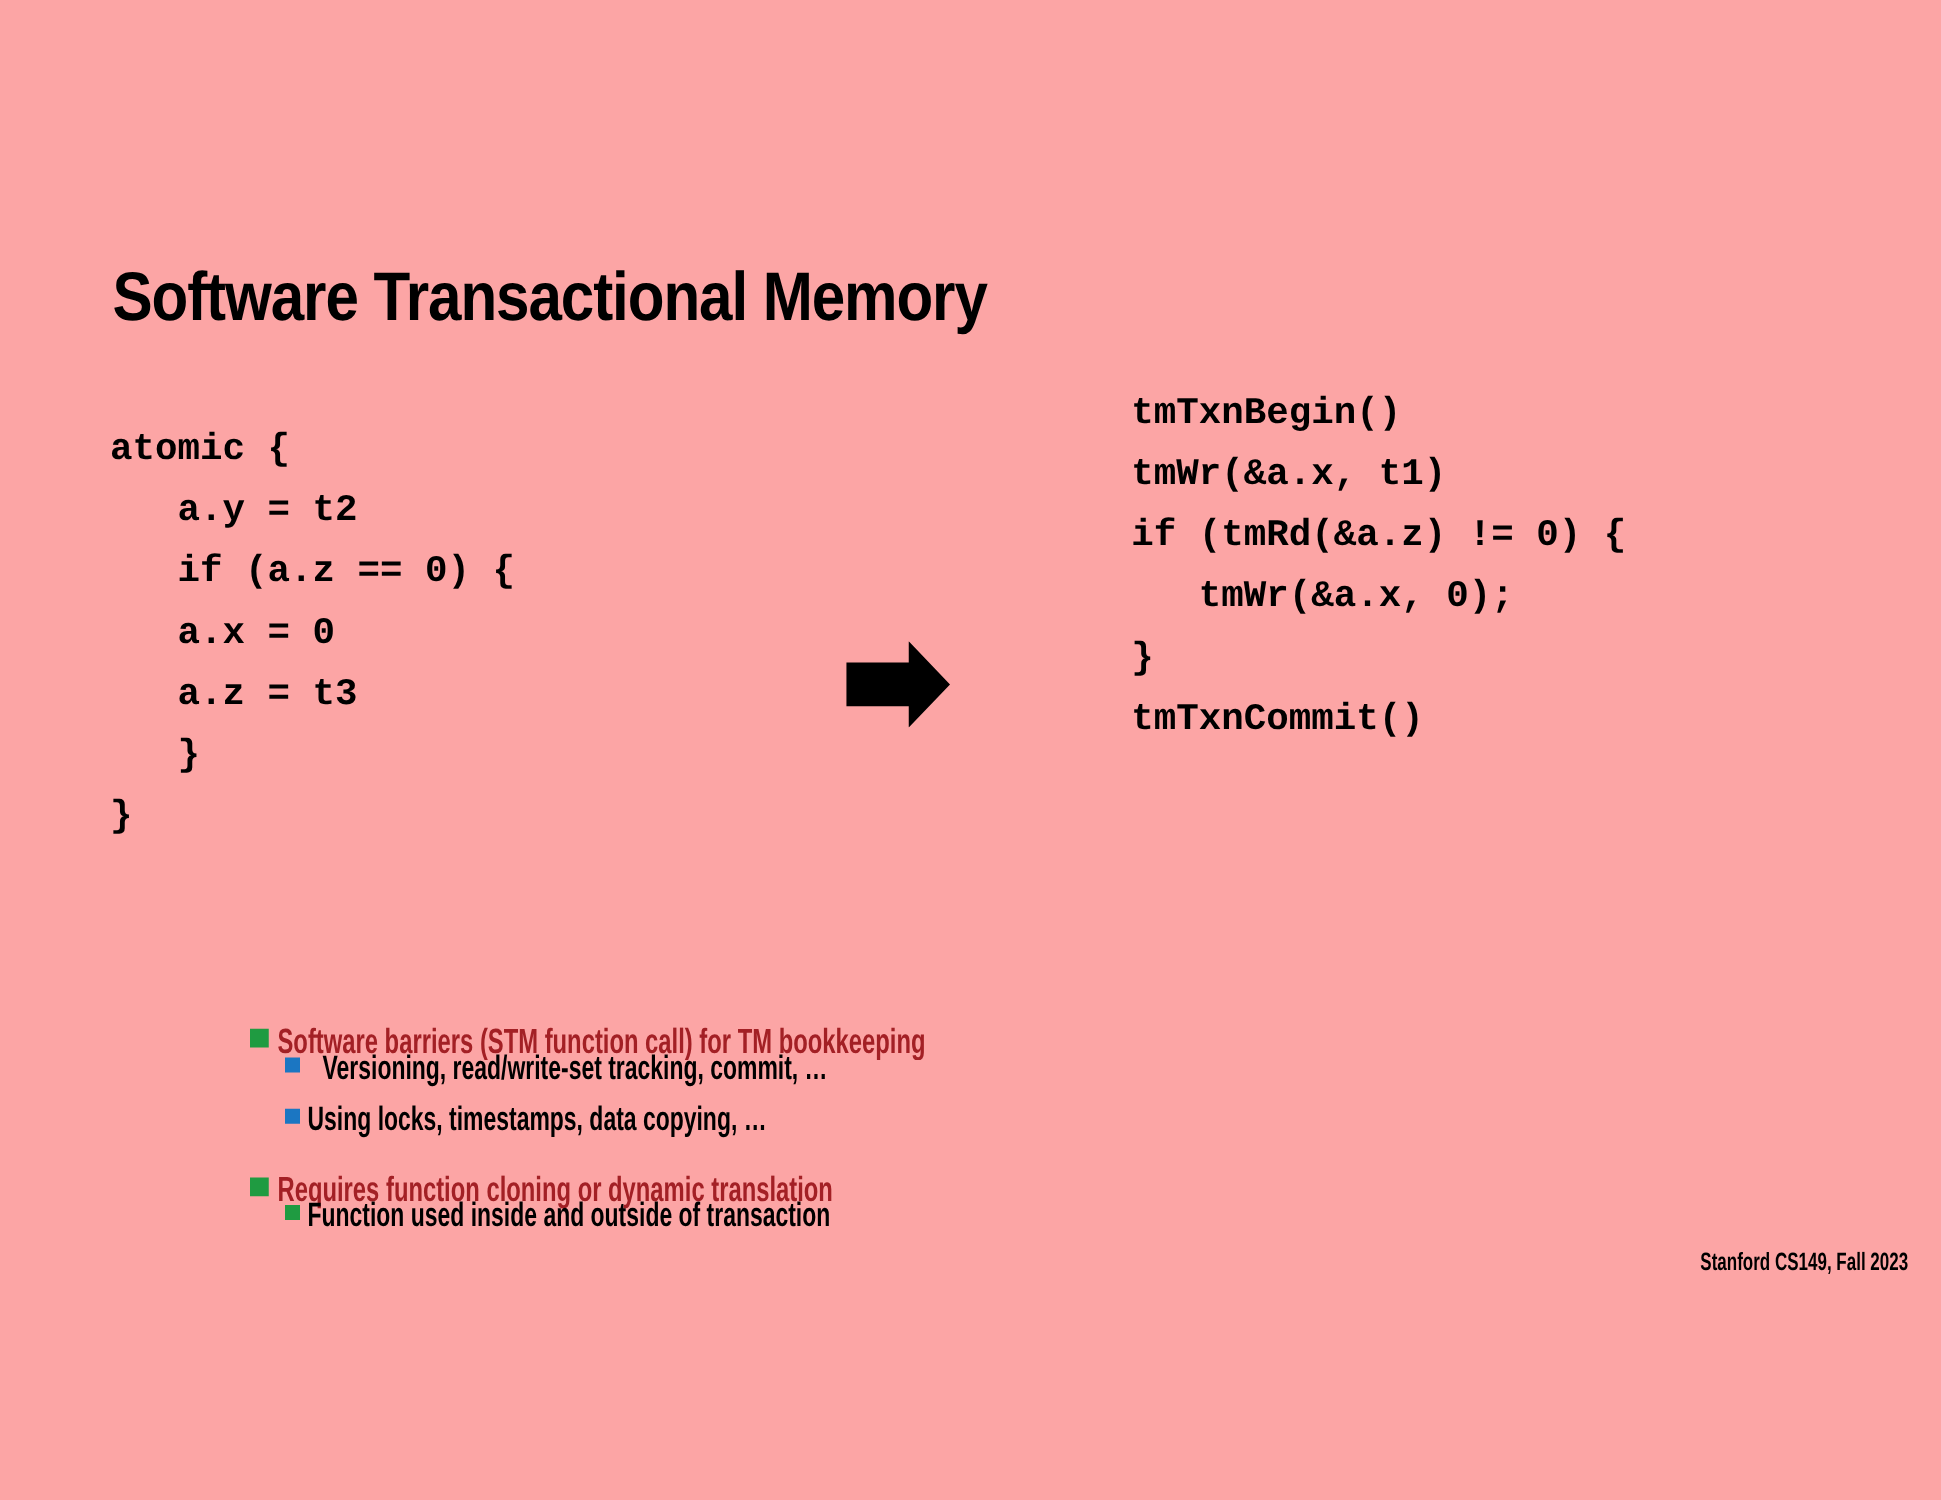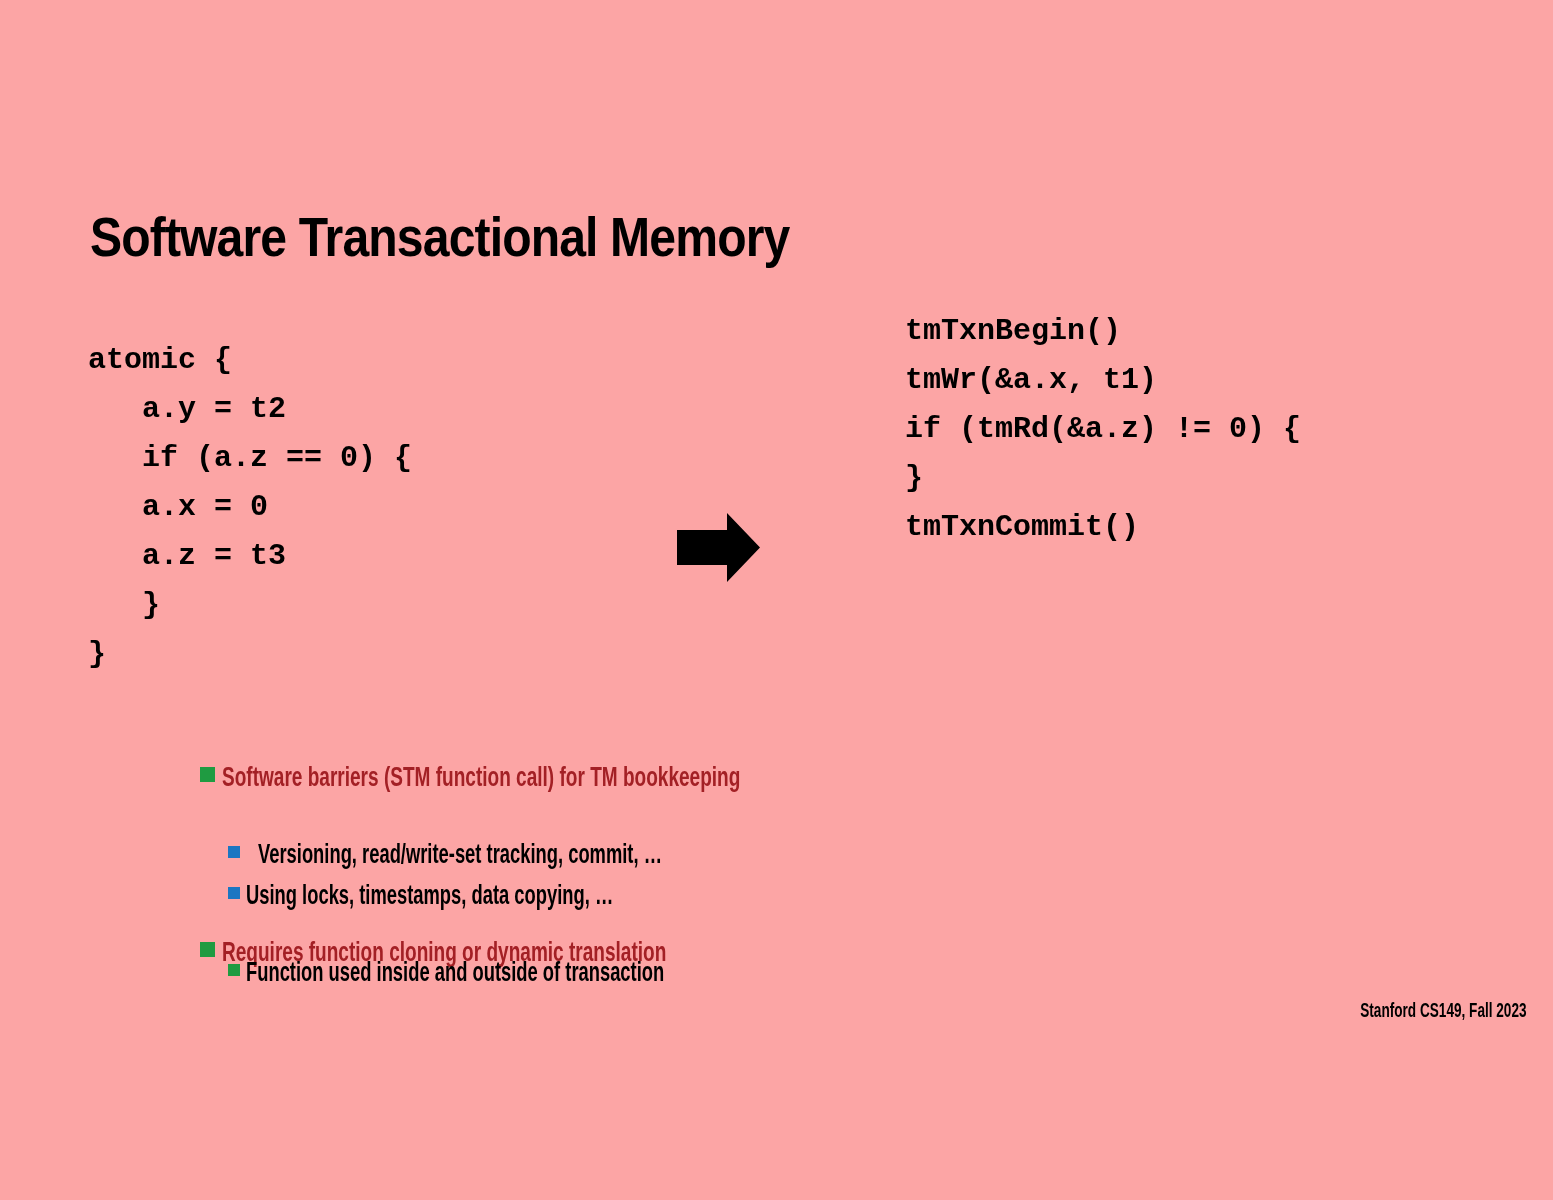--- a/index.html
+++ b/index.html
@@ -48,21 +48,21 @@
     width: 83px;
     height: 69px;
   }
   .bullet-list { position: absolute; left: 0; top: 0; }
   .bullet-line {
     position: absolute;
     display: flex;
     align-items: flex-start;
     white-space: nowrap;
   } 
-  .bullet-list div.bullet-line:nth-of-type(1) { left: 200px; top: 760px; }
+  .bullet-list div.bullet-line:nth-of-type(1) { left: 200px; top: 816px; }
   .bullet-list div.bullet-line:nth-of-type(2) { left: 228px; top: 838px; gap: 12px; }
   .bullet-list div.bullet-line:nth-of-type(3) { left: 228px; top: 879px; }
   .bullet-list div.bullet-line:nth-of-type(4) { left: 200px; top: 920px; margin-top: 15px; }
   .bullet-list div.bullet-line:nth-of-type(5) { left: 228px; top: 956px; }
   .bullet-square {
     display: inline-block;
     flex: 0 0 auto;
   }
   .level-1 .bullet-square {
     width: 15px; height: 15px;
@@ -129,20 +129,21 @@
 
   <div class="code code-instrumented">
 
       <div class="code-line">tmTxnBegin()</div>
 
       <div class="code-line">tmWr(&amp;a.x, t1)</div>
 
 
       <div class="code-line">if (tmRd(&amp;a.z) != 0) {</div>
 
+      <div class="code-line">   tmWr(&amp;a.x, 0);</div>
 
 
       <div class="code-line">}</div>
 
       <div class="code-line">tmTxnCommit()</div>
     </div>
 
   <div class="bullet-list">
 
       <div class="bullet-line level-1 text-red bullet-line-green">

